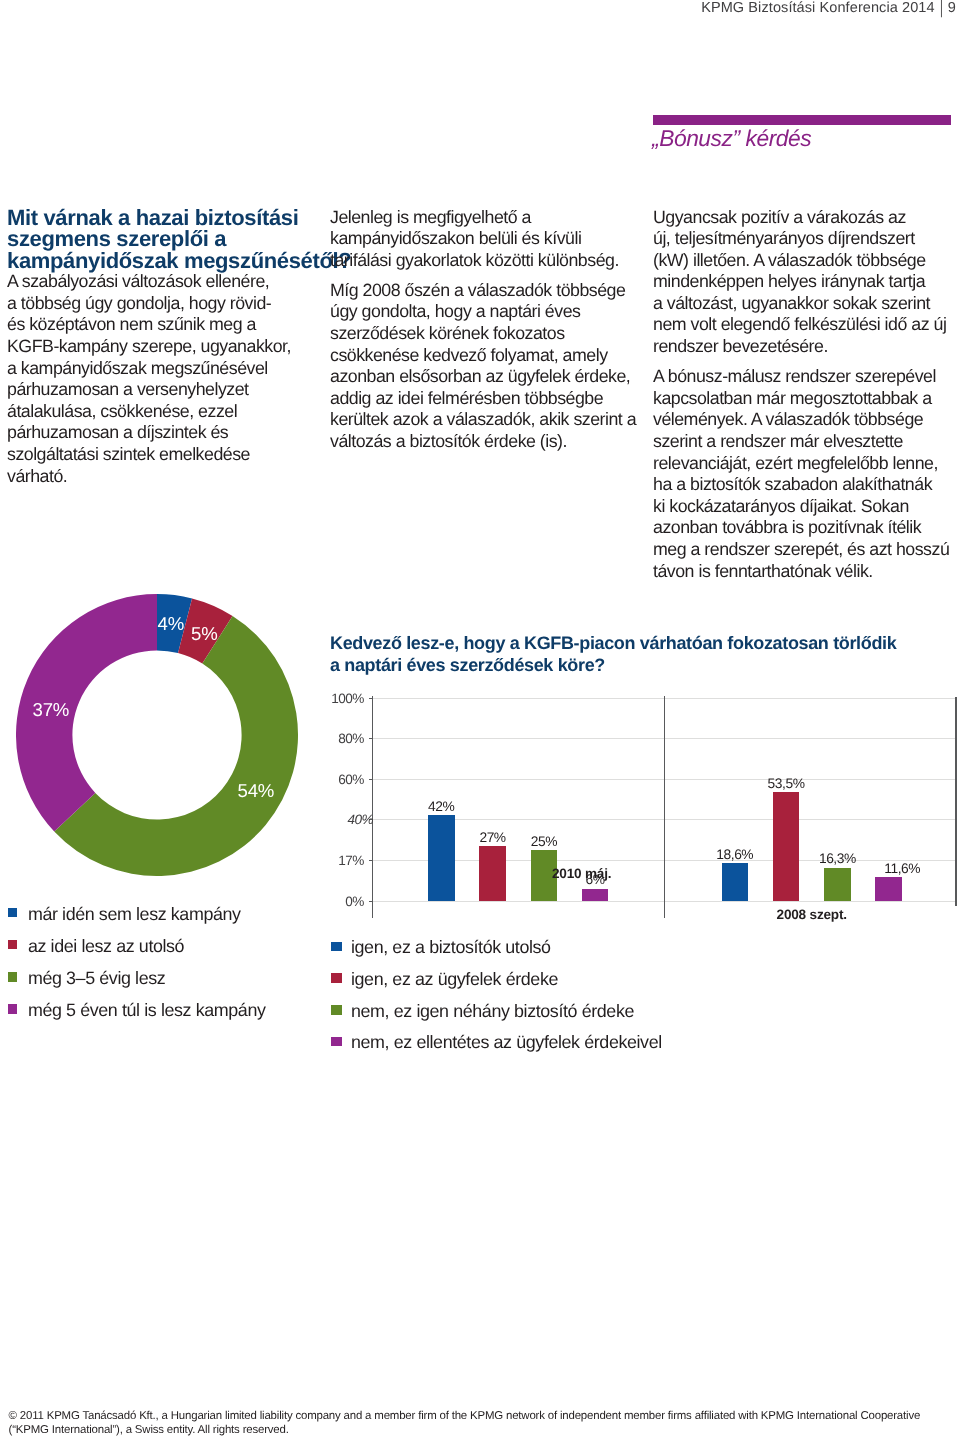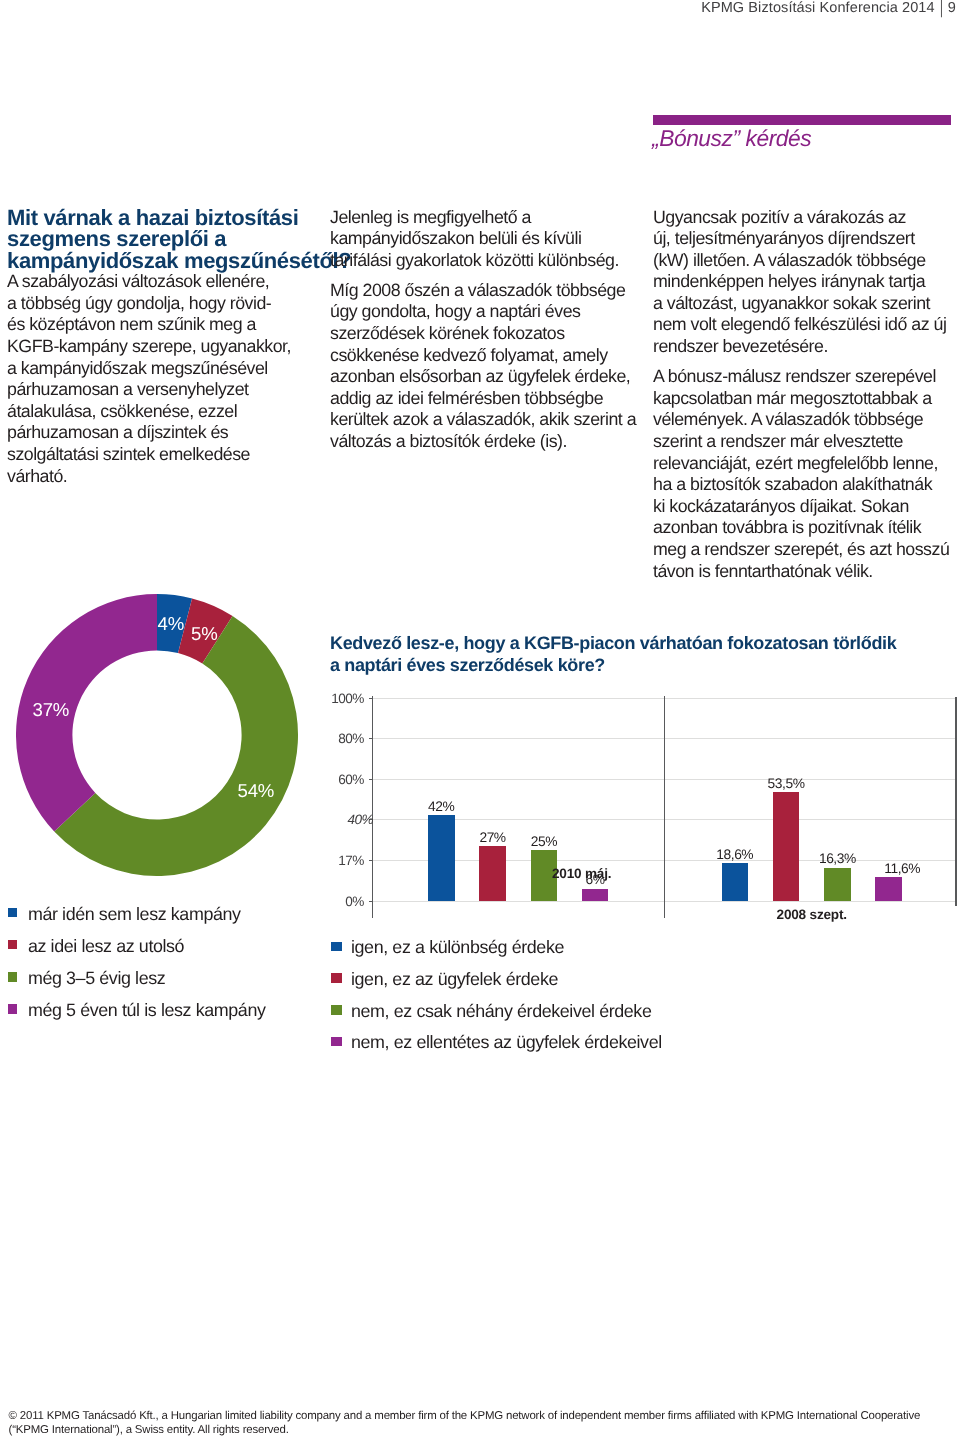--- a/index.html
+++ b/index.html
@@ -153,29 +153,29 @@
       <div class="barlabel" style="left: 752.8px; top: 775.735px; width: 66.5px;">53,5%</div>
       <div class="bar" style="left: 824.1px; top: 867.662px; width: 26.5px; height: 33.1379px; background: rgb(97, 138, 38);"></div>
       <div class="barlabel" style="left: 804.1px; top: 851.362px; width: 66.5px;">16,3%</div>
       <div class="bar" style="left: 875.4px; top: 877.217px; width: 26.5px; height: 23.5828px; background: rgb(146, 39, 143);"></div>
       <div class="barlabel" style="left: 869px; top: 860.917px; width: 66.5px;">11,6%</div>
       <div class="grouplabel" style="left: 718.5px; top: 906.5px; width: 186.4px; text-align: center;">2008 szept.</div>
     </div>
   <div class="legend" id="bar-legend">
       <div class="row">
         <span class="sw" style="background: rgb(11, 83, 156);"></span>
-        <span class="lb">igen, ez a különbség érdeke</span>
+        <span class="lb">igen, ez a biztosítók utolsó</span>
       </div>
       <div class="row">
         <span class="sw" style="background: rgb(168, 33, 60);"></span>
         <span class="lb">igen, ez az ügyfelek érdeke</span>
       </div>
       <div class="row">
         <span class="sw" style="background: rgb(97, 138, 38);"></span>
-        <span class="lb">nem, ez csak néhány érdekeivel érdeke</span>
+        <span class="lb">nem, ez igen néhány biztosító érdeke</span>
       </div>
       <div class="row">
         <span class="sw" style="background: rgb(146, 39, 143);"></span>
         <span class="lb">nem, ez ellentétes az ügyfelek érdekeivel</span>
       </div>
     </div>
 
   <div class="footer">© 2011 KPMG Tanácsadó Kft., a Hungarian limited liability company and a member firm of the KPMG network of independent member firms affiliated with KPMG International Cooperative<br>(“KPMG International”), a Swiss entity. All rights reserved.</div>
 
 </div>

